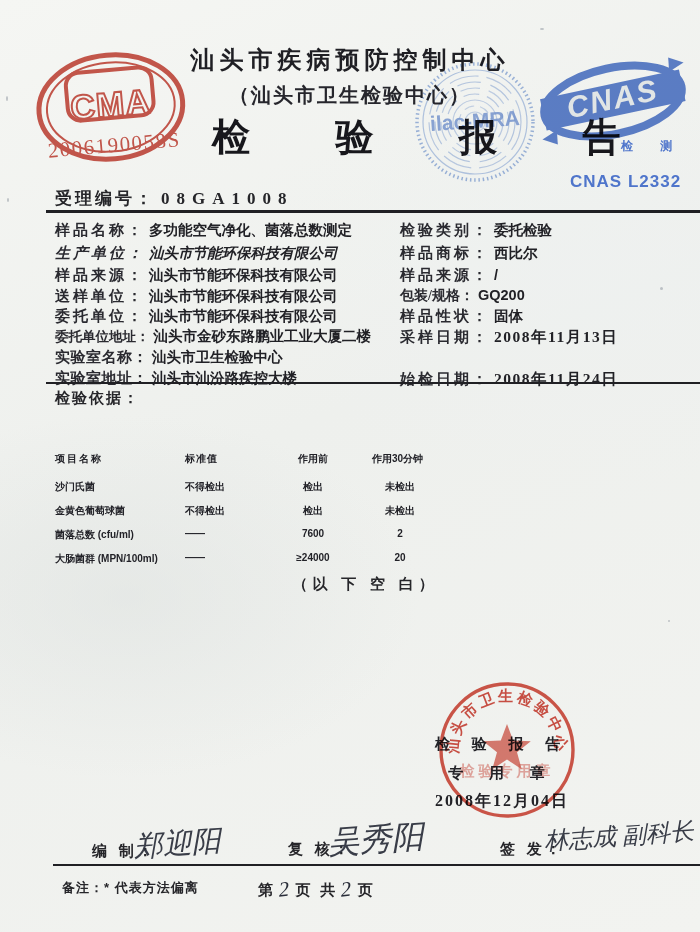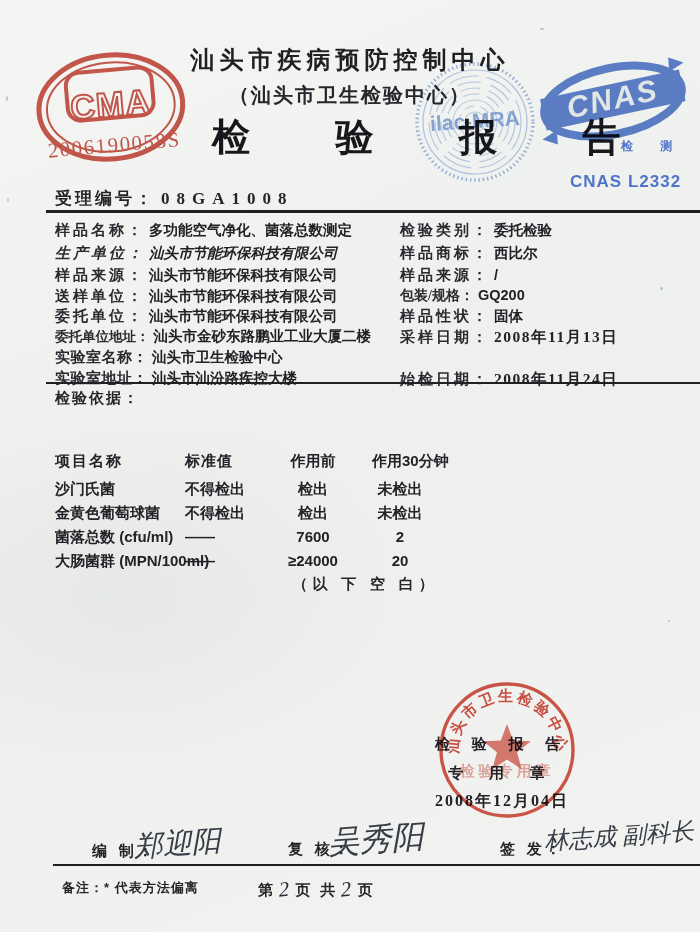--- a/index.html
+++ b/index.html
@@ -36,21 +36,21 @@
   .lbl.ls6{font-size:13.5px;letter-spacing:0;min-width:82px;}
   .lbl.r4{letter-spacing:3px;min-width:74px;}
   .lbl.r6{font-size:14px;letter-spacing:0;min-width:74px;}
   .irow .val{font-family:"Liberation Sans","DejaVu Sans",sans-serif;font-weight:700;font-size:14.5px;margin-left:4px;color:#212126;}
   .irow .val.date{font-family:"Liberation Serif","DejaVu Serif",serif;font-size:15.5px;letter-spacing:1.5px;}
   
   .basis{top:389px;left:55px;width:620px;display:flex;}
   .basis .lbl{font-size:15px;font-weight:700;letter-spacing:2px;white-space:nowrap;}
   .basis .val{font-size:14.5px;font-weight:600;width:548px;line-height:17.5px;margin-left:2px;}
   
-  .cell{position:absolute;font-family:"Liberation Sans","DejaVu Sans",sans-serif;font-size:15px;font-weight:600;color:#222228;}
+  .cell{position:absolute;font-family:"Liberation Sans","DejaVu Sans",sans-serif;font-size:10px;font-weight:600;color:#222228;}
   .cell.hdr{font-weight:700;}
   .cell.ctr{text-align:center;}
   .endnote{top:575px;left:283px;width:165px;text-align:center;font-size:15px;font-weight:600;letter-spacing:5px;}
   
   .seal-line{position:absolute;left:421px;width:162px;text-align:center;font-weight:700;color:#222227;}
   .seal-l1{top:735px;font-size:15px;letter-spacing:9px;}
   .seal-l2{top:764px;font-size:15px;letter-spacing:11px;}
   .seal-date{top:791px;font-size:16px;letter-spacing:2px;}
   
   .sig-lbl{position:absolute;font-size:15px;font-weight:700;letter-spacing:4px;white-space:nowrap;}

